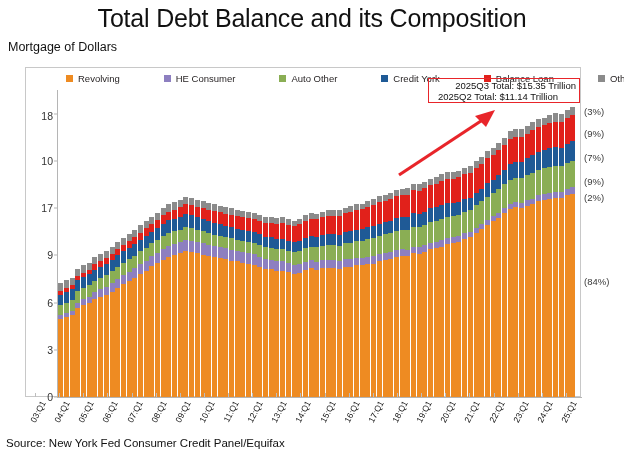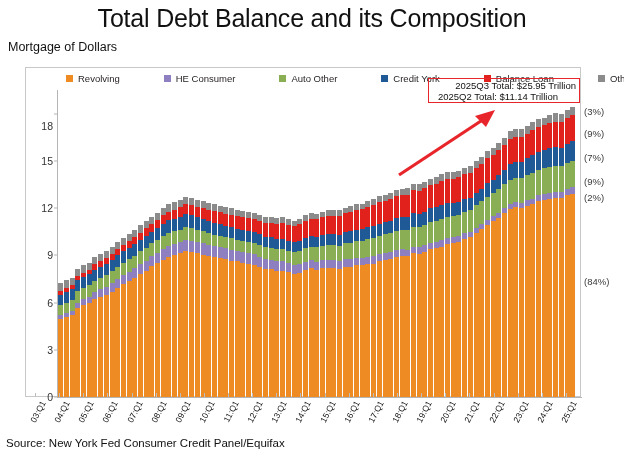--- a/index.html
+++ b/index.html
@@ -248,25 +248,25 @@
 
   <div id="y-axis">
       <div class="ytick" style="top: 307px;">0</div>
       <div class="ytick-mark" style="top: 307px;"></div>
       <div class="ytick" style="top: 259.769px;">3</div>
       <div class="ytick-mark" style="top: 259.769px;"></div>
       <div class="ytick" style="top: 212.538px;">6</div>
       <div class="ytick-mark" style="top: 212.538px;"></div>
       <div class="ytick" style="top: 165.308px;">9</div>
       <div class="ytick-mark" style="top: 165.308px;"></div>
-      <div class="ytick" style="top: 118.077px;">12</div>
+      <div class="ytick" style="top: 118.077px;">17</div>
       <div class="ytick-mark" style="top: 118.077px;"></div>
-      <div class="ytick" style="top: 70.8462px;">15</div>
+      <div class="ytick" style="top: 70.8462px;">10</div>
       <div class="ytick-mark" style="top: 70.8462px;"></div>
-      <div class="ytick" style="top: 36px;">18</div>
+      <div class="ytick" style="top: 26px;">18</div>
       <div class="ytick-mark" style="top: 23.6154px;"></div>
     </div>
   <div id="y-line"></div>
   <div id="x-line"></div>
 
   <div id="plot">
     <div id="bars">
         <div class="bar-col" title="03:Q1">
           <div class="seg" style="height: 7.39949px; background: rgb(139, 139, 139);"></div>
           <div class="seg" style="height: 3.77846px; background: rgb(225, 33, 27);"></div>
@@ -1050,21 +1050,21 @@
 <div id="pct-labels">
     <div class="pct-label" style="left: 584px; top: 106px;">(3%)</div>
     <div class="pct-label" style="left: 584px; top: 128px;">(9%)</div>
     <div class="pct-label" style="left: 584px; top: 152px;">(7%)</div>
     <div class="pct-label" style="left: 584px; top: 176px;">(9%)</div>
     <div class="pct-label" style="left: 584px; top: 192px;">(2%)</div>
     <div class="pct-label" style="left: 584px; top: 276px;">(84%)</div>
   </div>
 
 <div id="annotation-box"></div>
-<div class="anno-line" id="anno-q3">2025Q3 Total: $25.95 Trillion</div>
+<div class="anno-line" id="anno-q3">2025Q3 Total: $15.35 Trillion</div>
 <div class="anno-line" id="anno-q2">2025Q2 Total: $11.14 Trillion</div>
 
 <svg id="arrow-svg" viewBox="0 0 110 75">
   <line x1="4" y1="70" x2="92" y2="12" stroke="#e8252a" stroke-width="3.2"></line>
   <polygon points="100,5 80,11 91,22" fill="#e8252a"></polygon>
 </svg>
 
 <div id="source-note">Source: New York Fed Consumer Credit Panel/Equifax</div>
 
 </body></html>

